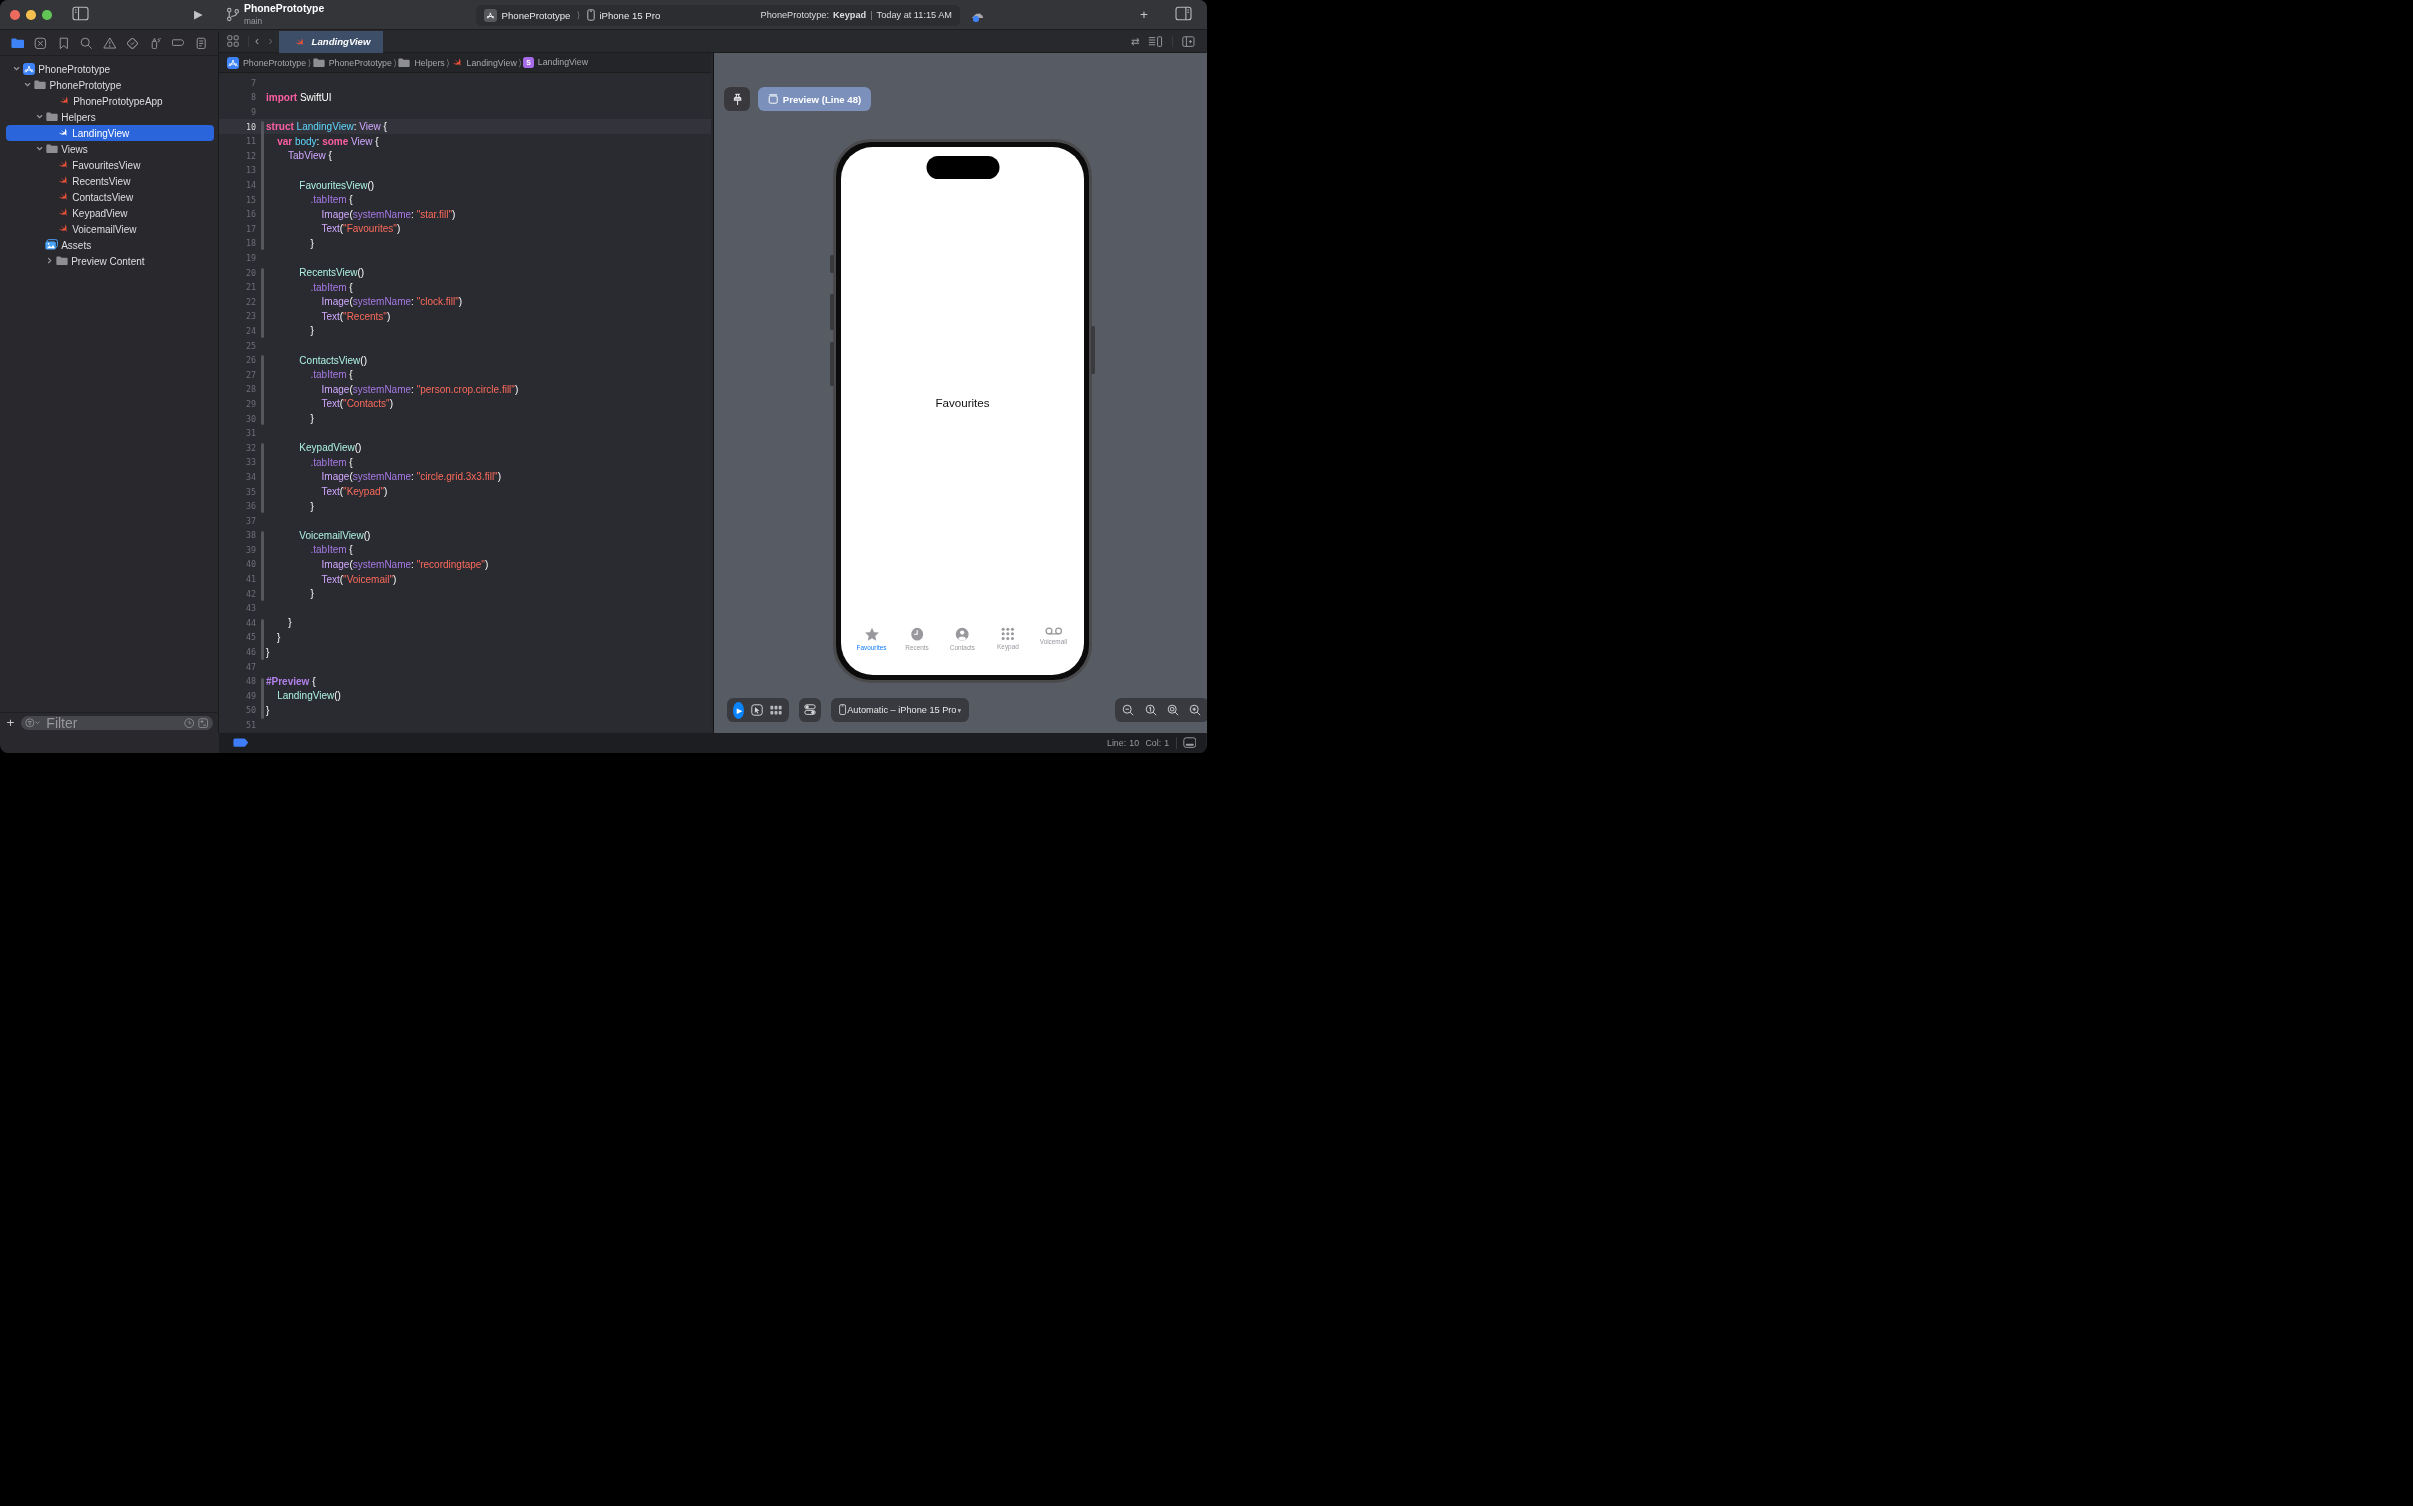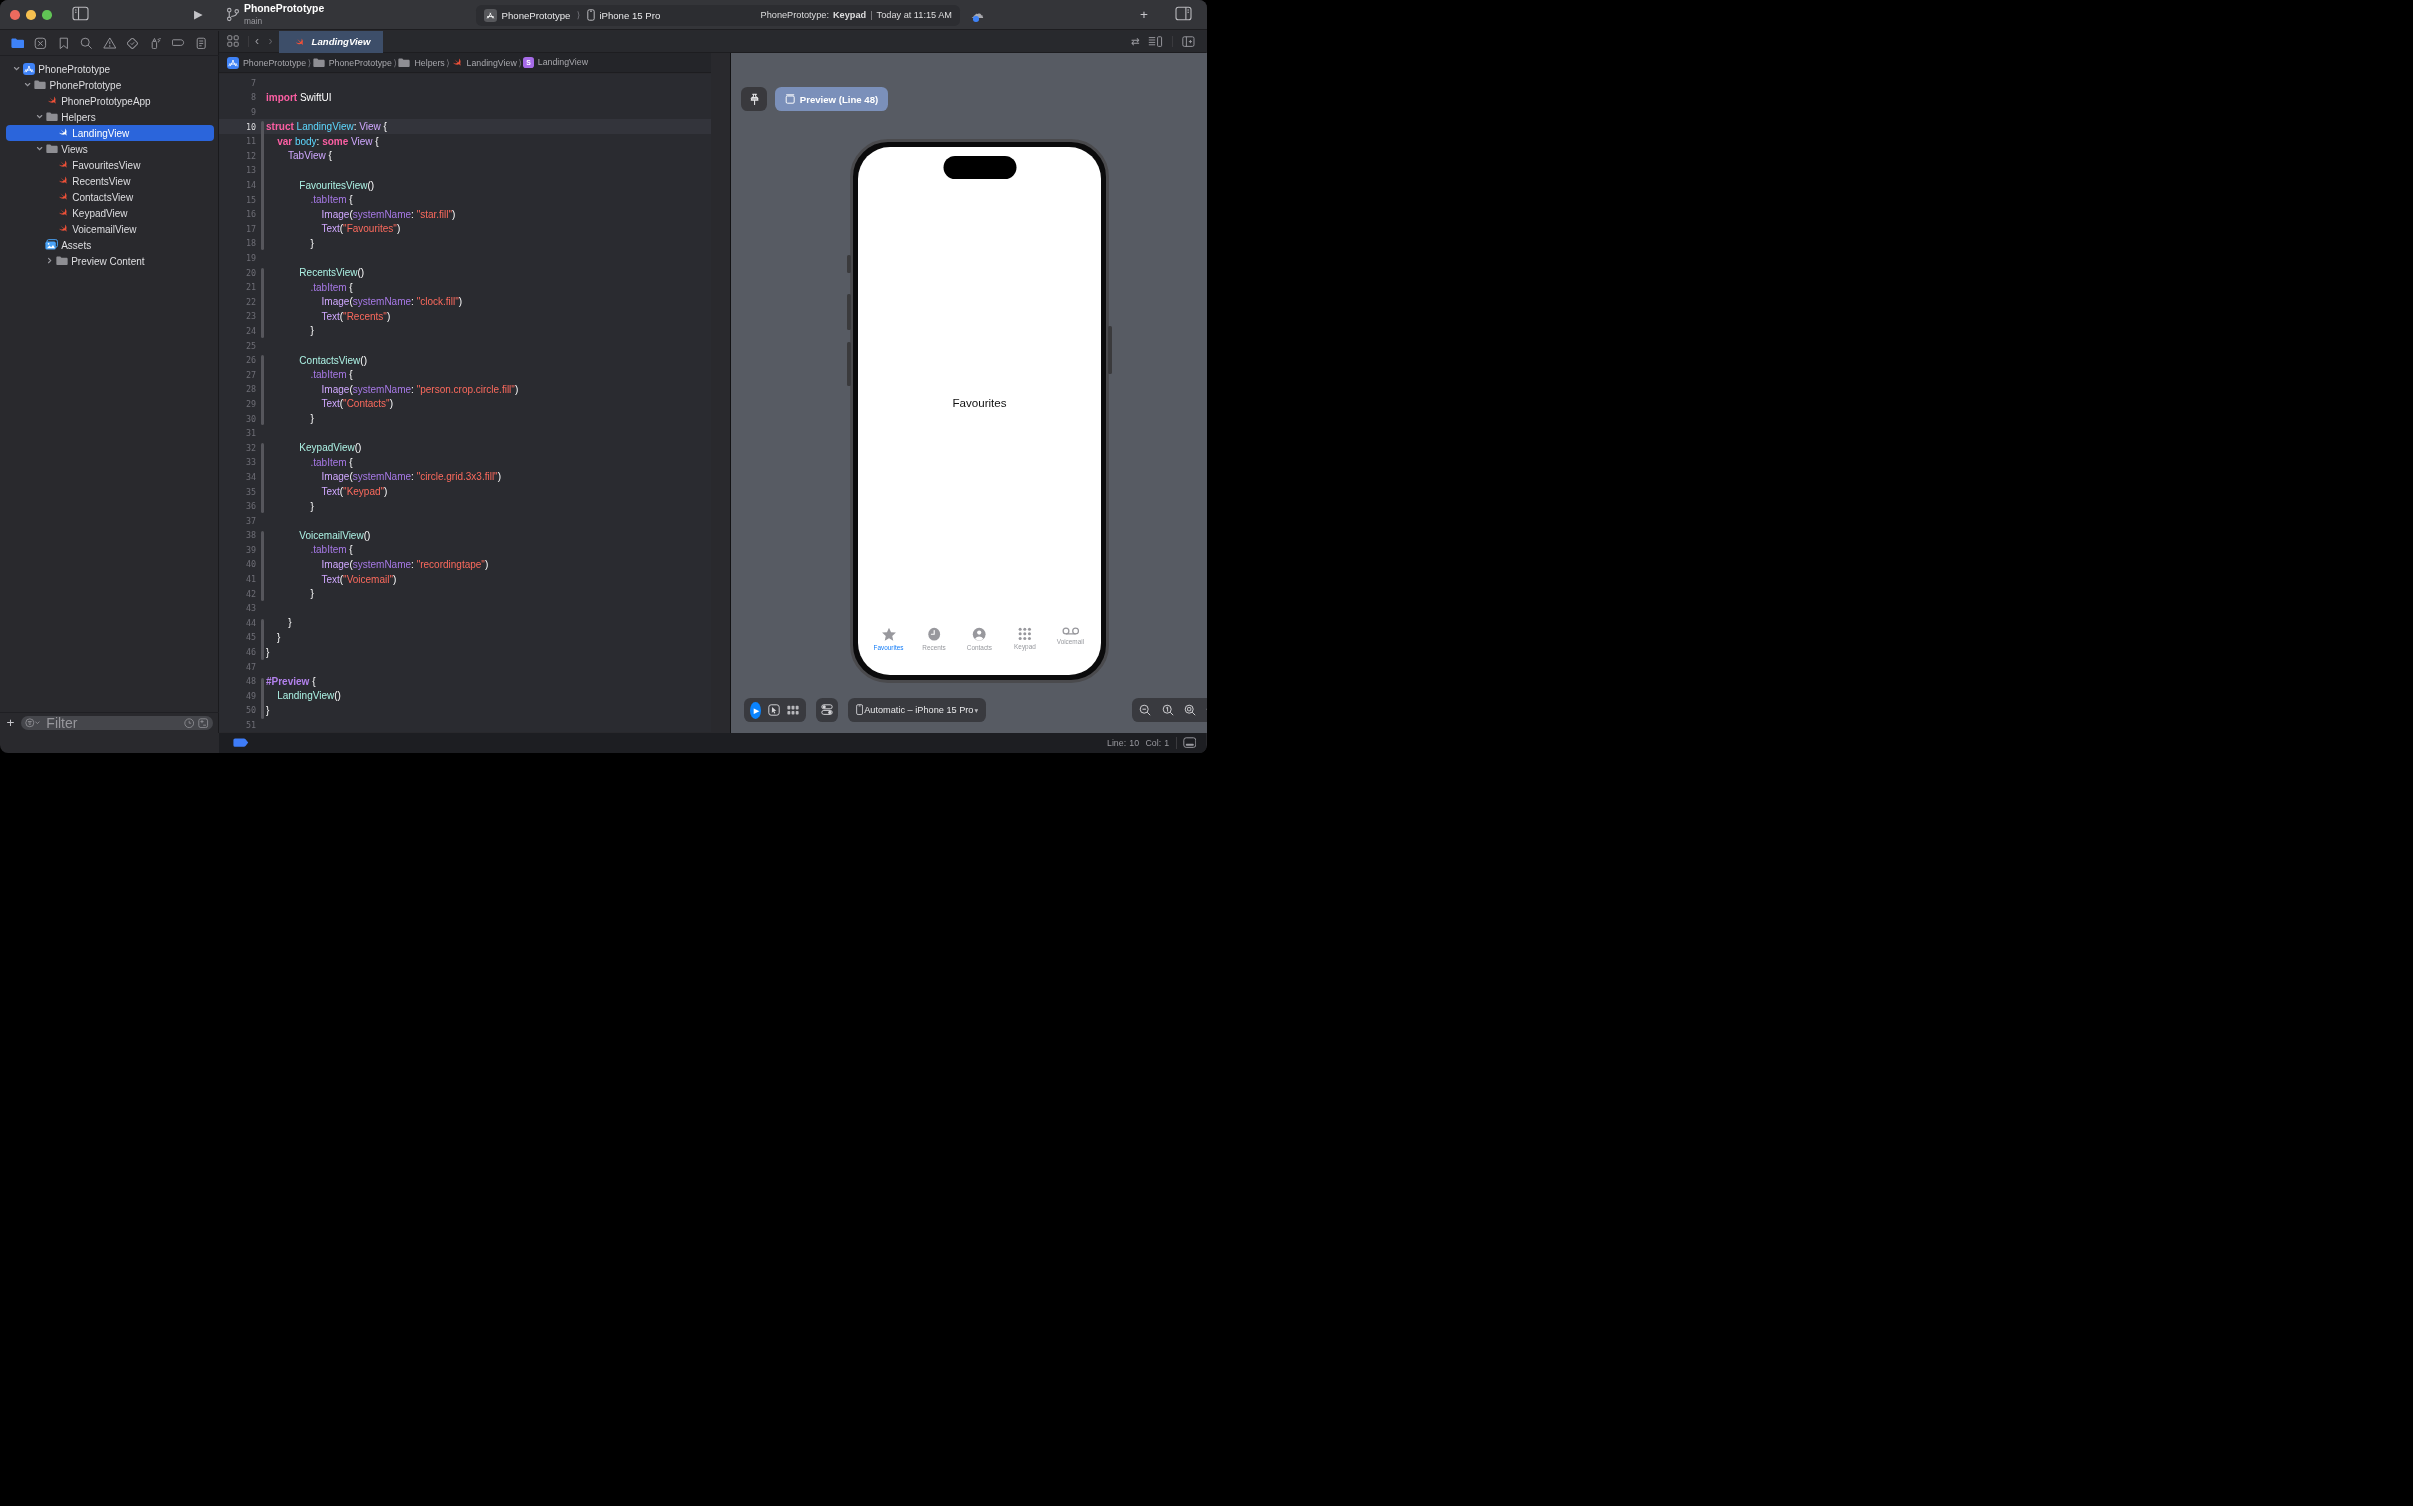--- a/index.html
+++ b/index.html
@@ -53,21 +53,21 @@
   .cline{height:14.6px;display:flex;align-items:center;position:relative;}
   .cline.cur{background:#33343b;}
   .lnum{width:37px;text-align:right;font-family:"DejaVu Sans Mono",monospace;font-size:8.4px;color:#6e6e76;flex:none;}
   .cline.cur .lnum{color:#dedee0;}
   .ctext{margin-left:10px;font-family:"DejaVu Sans Mono",monospace;font-size:10px;white-space:pre;color:#fff;}
   .cbar{position:absolute;left:42px;width:3.2px;border-radius:1.6px;background:#56565c;}
   .c-p{color:#ffffff}.c-k{color:#fc5fa3;font-weight:bold}.c-d{color:#5dd8ff}
   .c-t{color:#d0a8ff}.c-j{color:#acf2e4}.c-f{color:#a779e6}.c-s{color:#fc6a5d}.c-m{color:#b281eb;font-weight:bold}
 
   
-  .canvas{position:absolute;left:713px;top:53px;width:538px;height:680px;background:#575b63;border-left:0.8px solid #121214;margin-left:17px;}
+  .canvas{position:absolute;left:713px;top:53px;width:538px;height:680px;background:#575b63;border-left:0.8px solid #121214;}
   .pin-btn{position:absolute;left:10.4px;top:34px;width:25.5px;height:24px;background:#39393d;border-radius:6.4px;display:flex;align-items:center;justify-content:center;}
   .preview-btn{position:absolute;left:44px;top:34px;height:24px;background:#7b90ba;border-radius:6.4px;display:flex;align-items:center;gap:4.8px;padding:0 9.6px;color:#fff;font-size:9.6px;font-weight:600;}
   .cv-group{position:absolute;background:#393a3f;border-radius:6.4px;height:24px;display:flex;align-items:center;}
   .play-circle{width:17px;height:17px;border-radius:50%;background:#0a84ff;display:flex;align-items:center;justify-content:center;color:#fff;font-size:7.2px;padding-left:1.6px;}
   .devpill-text{color:#e8e8ea;font-size:9.2px;white-space:nowrap;}
 
   
   .phone{position:absolute;left:119px;top:86px;width:259px;height:544px;background:#0b0b0c;border:3.2px solid #4a4a4d;border-radius:38px;}
   .pscreen{position:absolute;inset:4.8px;background:#fff;border-radius:32px;overflow:hidden;}
   .island{position:absolute;left:50%;top:9.6px;transform:translateX(-50%);width:73px;height:23px;border-radius:12px;background:#000;}
@@ -234,21 +234,21 @@
               <path d="M2 3.5l3 3 3-3"></path>
             </svg>
           </span>
           <span class="ticon">
             <svg width="12" height="9.6" viewBox="0 0 17 13">
               <path fill="#8e8e93" d="M.5 2C.5 1.2 1.2.5 2 .5h4l1.7 1.8H15c.8 0 1.5.7 1.5 1.5v7.2c0 .8-.7 1.5-1.5 1.5H2c-.8 0-1.5-.7-1.5-1.5z"></path>
             </svg>
           </span>
           <span>PhonePrototype</span>
         </div>
-        <div class="trow" style="padding-left: 34px;">
+        <div class="trow" style="padding-left: 46px;">
           <span class="chev"></span>
           <span class="ticon">
             <svg width="11.2" height="11.2" viewBox="0 0 16 16">
               <path fill="#f05138" d="M13.2 9.3c1-2.4.4-5-1.8-7 .7 2.2.3 4.1-.9 5.5A41 41 0 0 1 5 3.2c1.5 2.2 3.2 4 4.6 5.2-2.1 1.3-4.7 1-6.9-.4 2.4 3 6.2 4 8.7 2.5.8.5 1.5 1.2 1.9 2 .6-1.2.4-2.4-.1-3.2z"></path>
             </svg>
           </span>
           <span>PhonePrototypeApp</span>
         </div>
         <div class="trow" style="padding-left: 34px;">
           <span class="chev">

